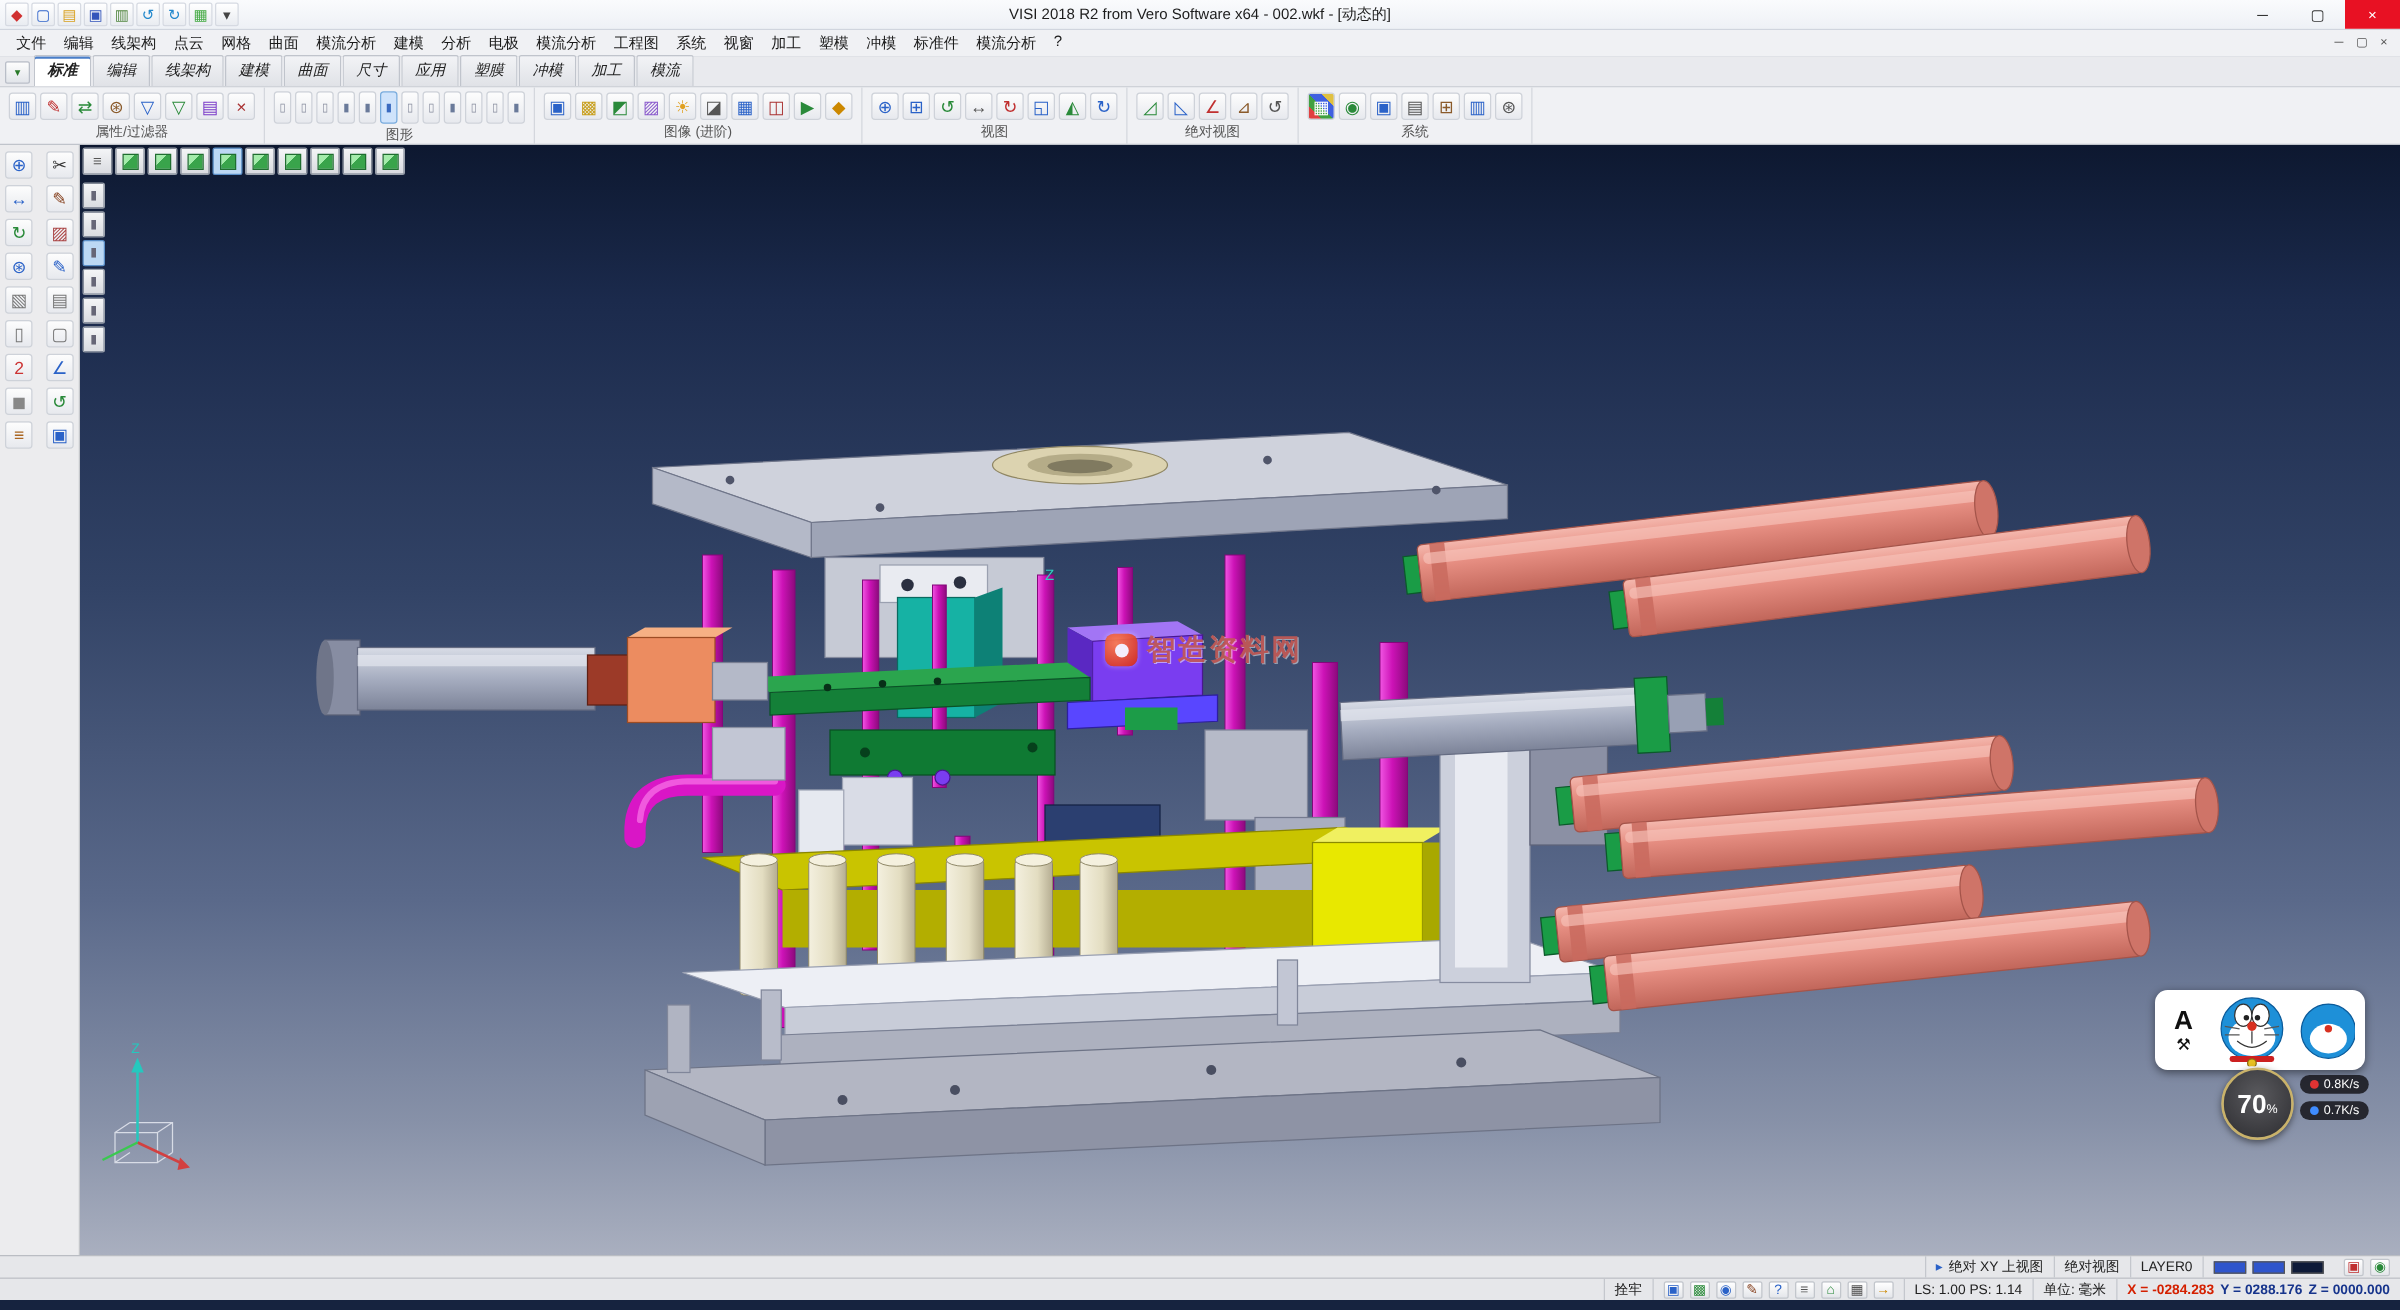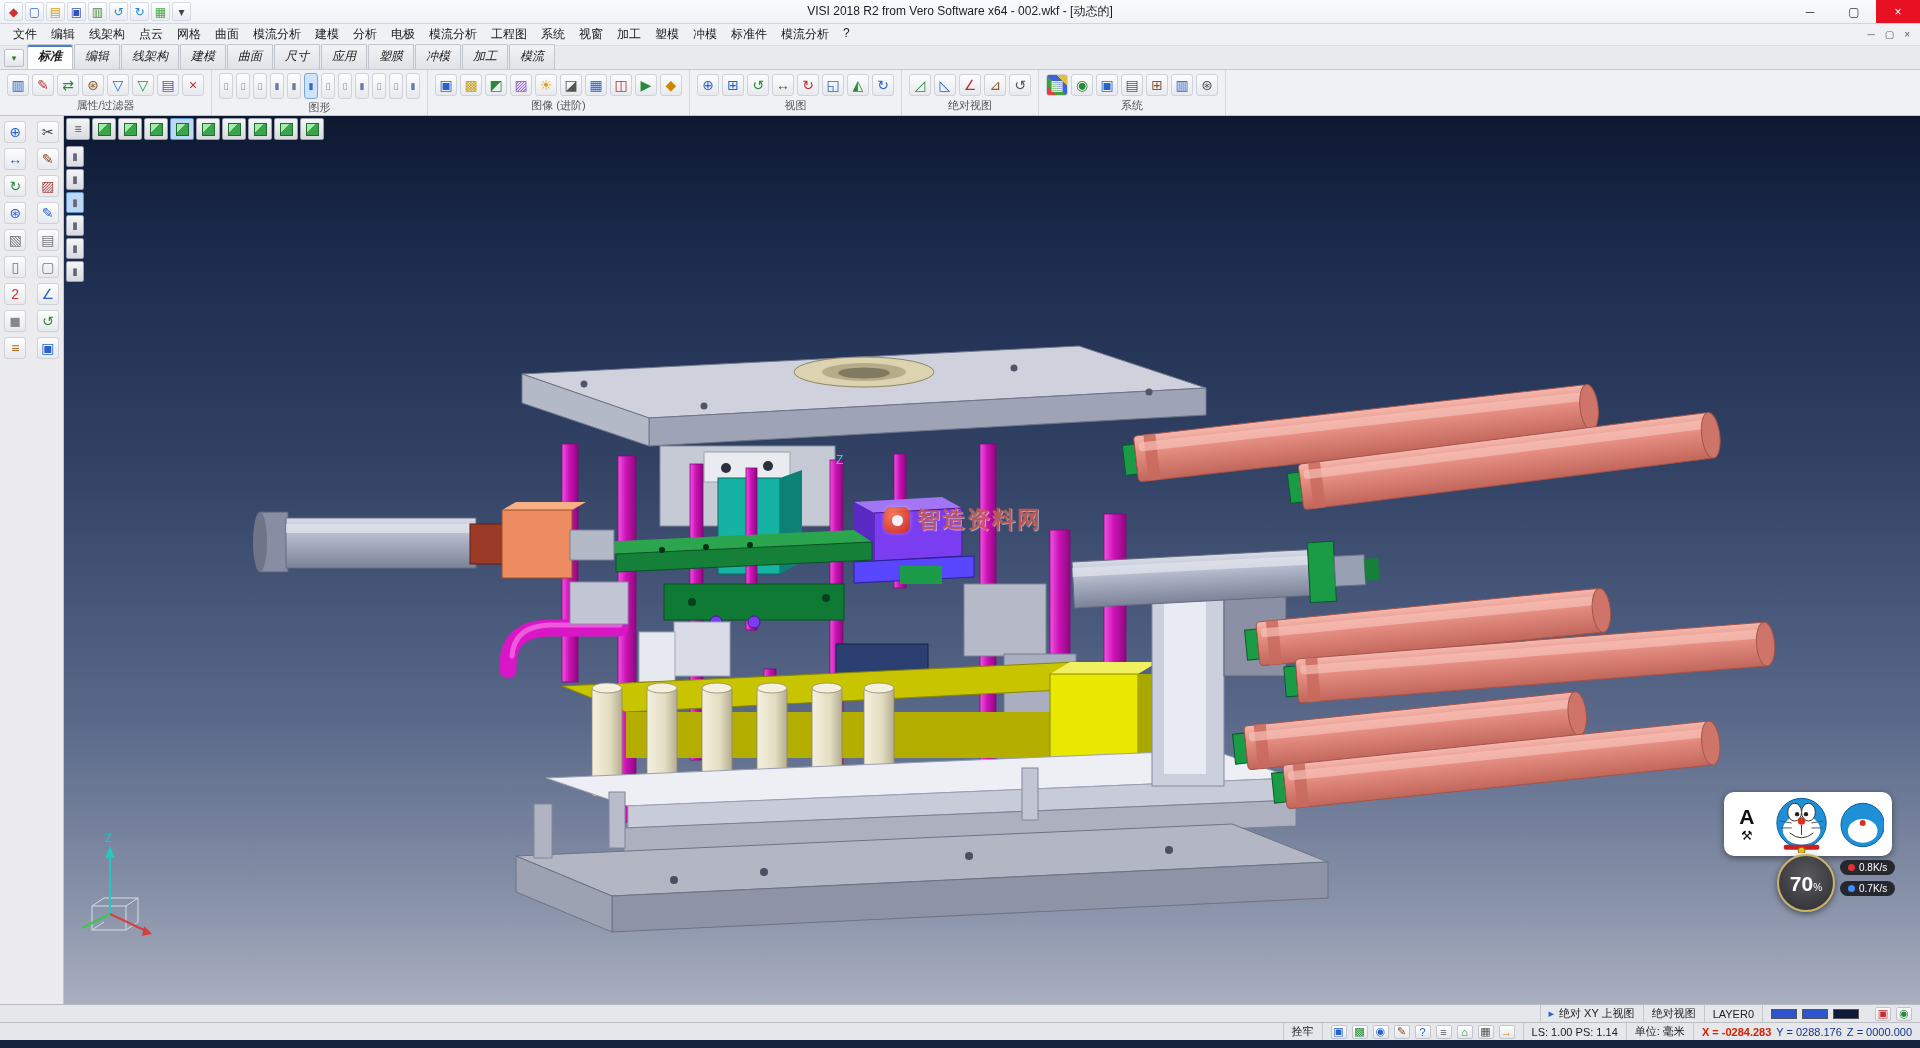--- a/index.html
+++ b/index.html
@@ -71,21 +71,21 @@
   .dot { width:7px; height:7px; border-radius:50%; }
   .dot.red { background:#e23333; } .dot.blue { background:#3f8cff; }
 
   
   .status1, .status2 { height:18px; background:#e6e7ea; border-top:1px solid #babdc3; display:flex; align-items:center; font-size:11px; color:#222; }
   .s-fill { flex:1; }
   .s-seg { padding:0 8px; border-left:1px solid #c4c7cd; display:flex; align-items:center; gap:5px; height:100%; white-space:nowrap; }
   .swatch { width:26px; height:10px; border:1px solid #555; display:inline-block; }
   .mini-icon { width:16px; height:14px; display:flex; align-items:center; justify-content:center; font-size:11px; background:linear-gradient(#fff,#e4e6ea); border:1px solid #c2c6cc; border-radius:2px; }
   .coord-x { color:#d42000; font-weight:bold; }
-  .coord-y, .coord-z { color:#16348c; font-weight:normal; }
+  .coord-y, .coord-z { color:#16348c; font-weight:bold; }
   .taskstrip { height:8px; background:#16233f; }
 </style>
 </head>
 <body>
 
 <div class="titlebar">
   <div class="qat" id="qat">
       <span class="qicon" style="color: rgb(208, 48, 48);">◆</span>
       <span class="qicon" style="color: rgb(51, 102, 204);">▢</span>
       <span class="qicon" style="color: rgb(216, 160, 32);">▤</span>

